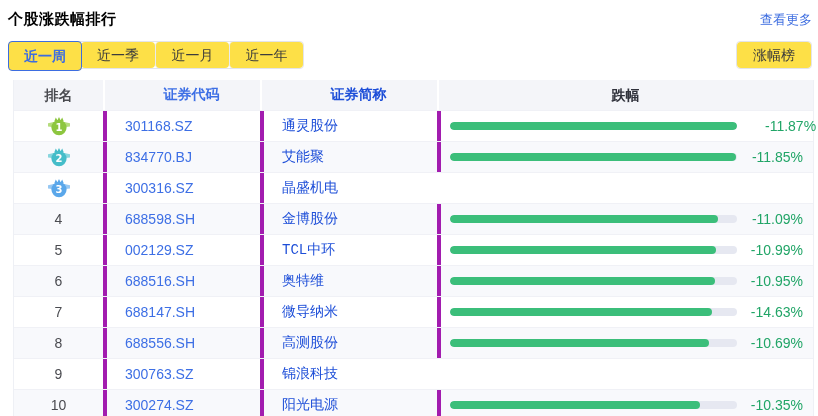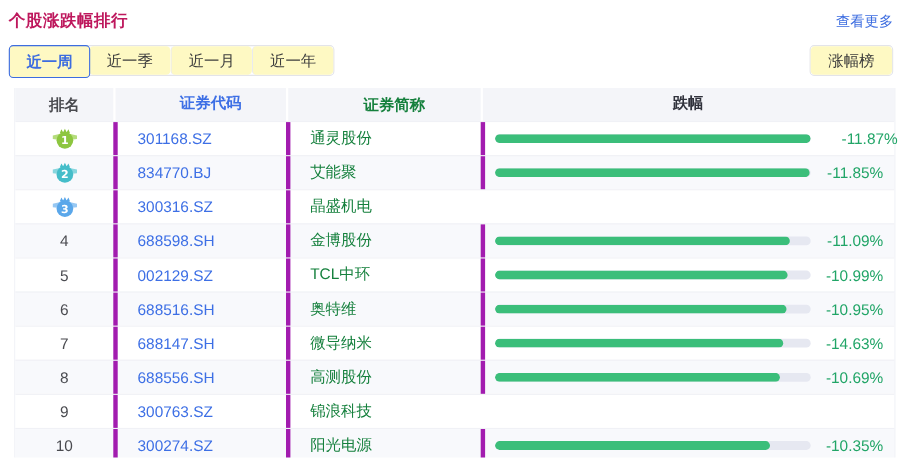--- a/index.html
+++ b/index.html
@@ -5,29 +5,29 @@
   html,body { margin:0; padding:0; background:#fff; }
   body {
     width:818px; height:416px; overflow:hidden;
     font-family:"Liberation Sans","DejaVu Sans",sans-serif;
     -webkit-font-smoothing:antialiased;
   }
   .page { box-sizing:border-box; padding:8px 6px 0 8px; }
 
   
   .top-row { display:flex; justify-content:space-between; align-items:center; padding-top:2px; }
-  .title { font-size:15px; font-weight:bold; color:#be185d; letter-spacing:.5px; }
+  .title { font-size:15px; font-weight:bold; color:#000000; letter-spacing:.5px; }
   .more-link { font-size:13px; color:#3d6de0; text-decoration:none; cursor:pointer; }
 
   
   .controls-row { margin-top:12px; display:flex; justify-content:space-between; align-items:center; }
   .seg-group { display:flex; border:1px solid #e3e4e9; border-radius:4px; background:#fff; height:28px; box-sizing:border-box; }
   .seg {
     width:74px; text-align:center; font-size:14px; color:#3c3c3c;
-    line-height:26px; cursor:pointer; box-sizing:border-box; background:#fef9c3;
+    line-height:26px; cursor:pointer; box-sizing:border-box; background:#fde047;
     border-radius:4px; white-space:nowrap;
   }
   .seg + .seg { border-left:1px solid #e9eaef; }
   .seg.active {
     border:1px solid #3d6de0 !important; color:#3d6de0; font-weight:bold;
     margin:-1px; line-height:28px; height:30px; position:relative; z-index:2;
   }
   .seg.active + .seg { border-left:none; }
 
   
@@ -37,21 +37,21 @@
     box-sizing:border-box; line-height:30px; text-align:center;
     font-size:14px; font-weight:bold; color:#30323c;
   }
   .th + .th { border-left:2px solid #ffffff; }
   .row { display:flex; height:30px; border-top:1px solid #f0f1f6; background:#fff; }
   .row:nth-child(even) { background:#f8f9fc; }
   .cell { box-sizing:border-box; height:100%; display:flex; align-items:center; font-size:14px; }
   .cell + .cell { border-left:4px solid #a21caf; }
   .c-rank  { width:89px;  justify-content:center; color:#4a4b50; }
   .c-code  { width:157px; padding-left:18px; color:#3d6fe5; cursor:pointer; }
-  .c-name  { width:177px; padding-left:18px; color:#15803d; cursor:pointer; }
+  .c-name  { width:177px; padding-left:18px; color:#1d4ed8; cursor:pointer;font-family:Liberation Mono, monospace; }
   .c-value { width:374px; padding:0 8px 0 9px; }
 
   .bar-track { width:287px; height:8px; border-radius:4px; background:#e6e8f1; overflow:hidden; flex:none; }
   .bar-fill  { height:8px; border-radius:4px; background:#3bbe7a; }
   .pct { flex:1; text-align:right; color:#21a567; font-size:14px; white-space:nowrap; }
 
   .medal { display:block; }
 </style>
 </head>
 <body>
@@ -73,21 +73,21 @@
     <div class="seg-group" id="board-toggle">
         <div class="seg">涨幅榜</div>
       </div>
   </div>
 
   <div class="table">
     <div class="thead" id="thead">
         <div class="th c-rank" style="width: 89px;">排名</div>
         <div class="th c-code" style="width: 157px; font-family: Liberation Mono, monospace;">证券代码</div>
         <div class="th c-name" style="width: 177px;">证券简称</div>
-        <div class="th c-value" style="width: 374px; font-family: Liberation Serif, serif;">跌幅</div>
+        <div class="th c-value" style="width: 374px;">跌幅</div>
       </div>
     <div class="tbody" id="tbody">
         <div class="row">
           <div class="cell c-rank">
             <svg class="medal" width="24" height="20" viewBox="0 0 24 20">
               <path d="M1 7.2 L9 5.4 L9 11.4 L1 10.4 Z" fill="#b5dc7d"></path>
               <path d="M23 7.2 L15 5.4 L15 11.4 L23 10.4 Z" fill="#b5dc7d"></path>
               <path d="M7.3 5.2 L8.8 1.6 L10.4 4.2 L12 1 L13.6 4.2 L15.2 1.6 L16.7 5.2 Z" fill="#8dc63f"></path>
               <circle cx="12" cy="11.6" r="7.6" fill="#8dc63f"></circle>
               <text x="12" y="15.2" text-anchor="middle" font-size="10" font-weight="bold" fill="#ffffff" font-family="DejaVu Sans,sans-serif">1</text>

